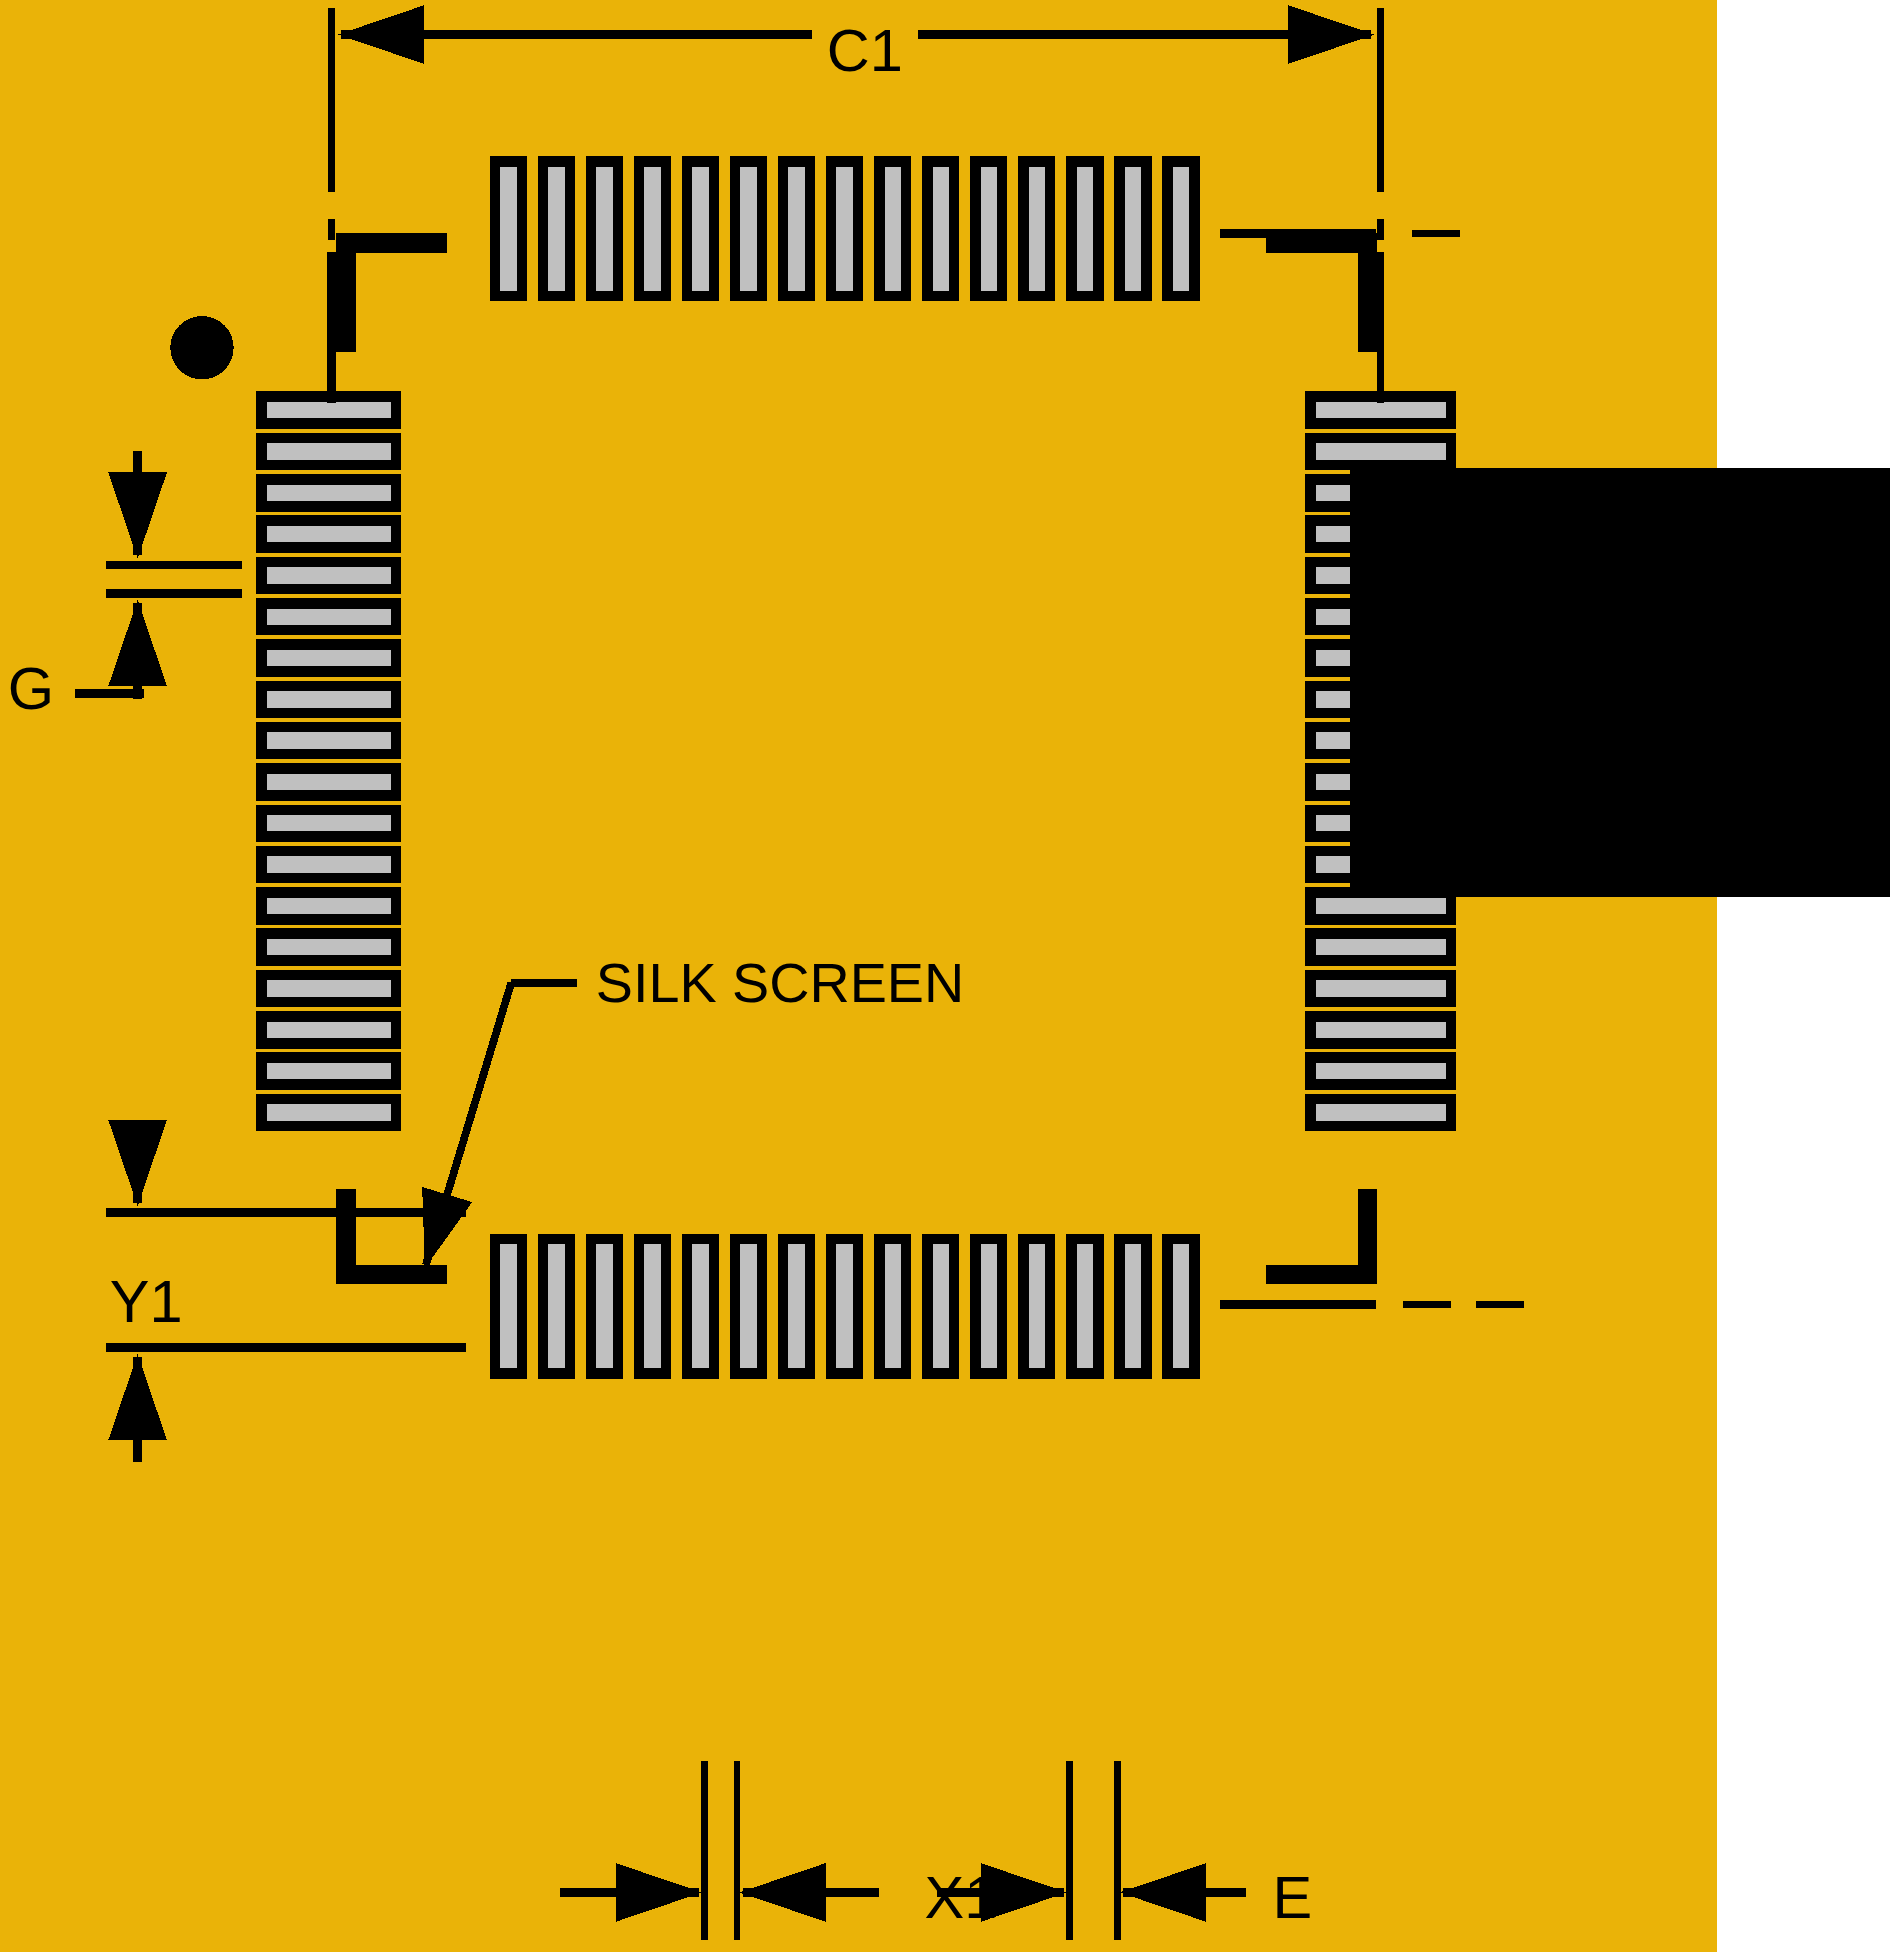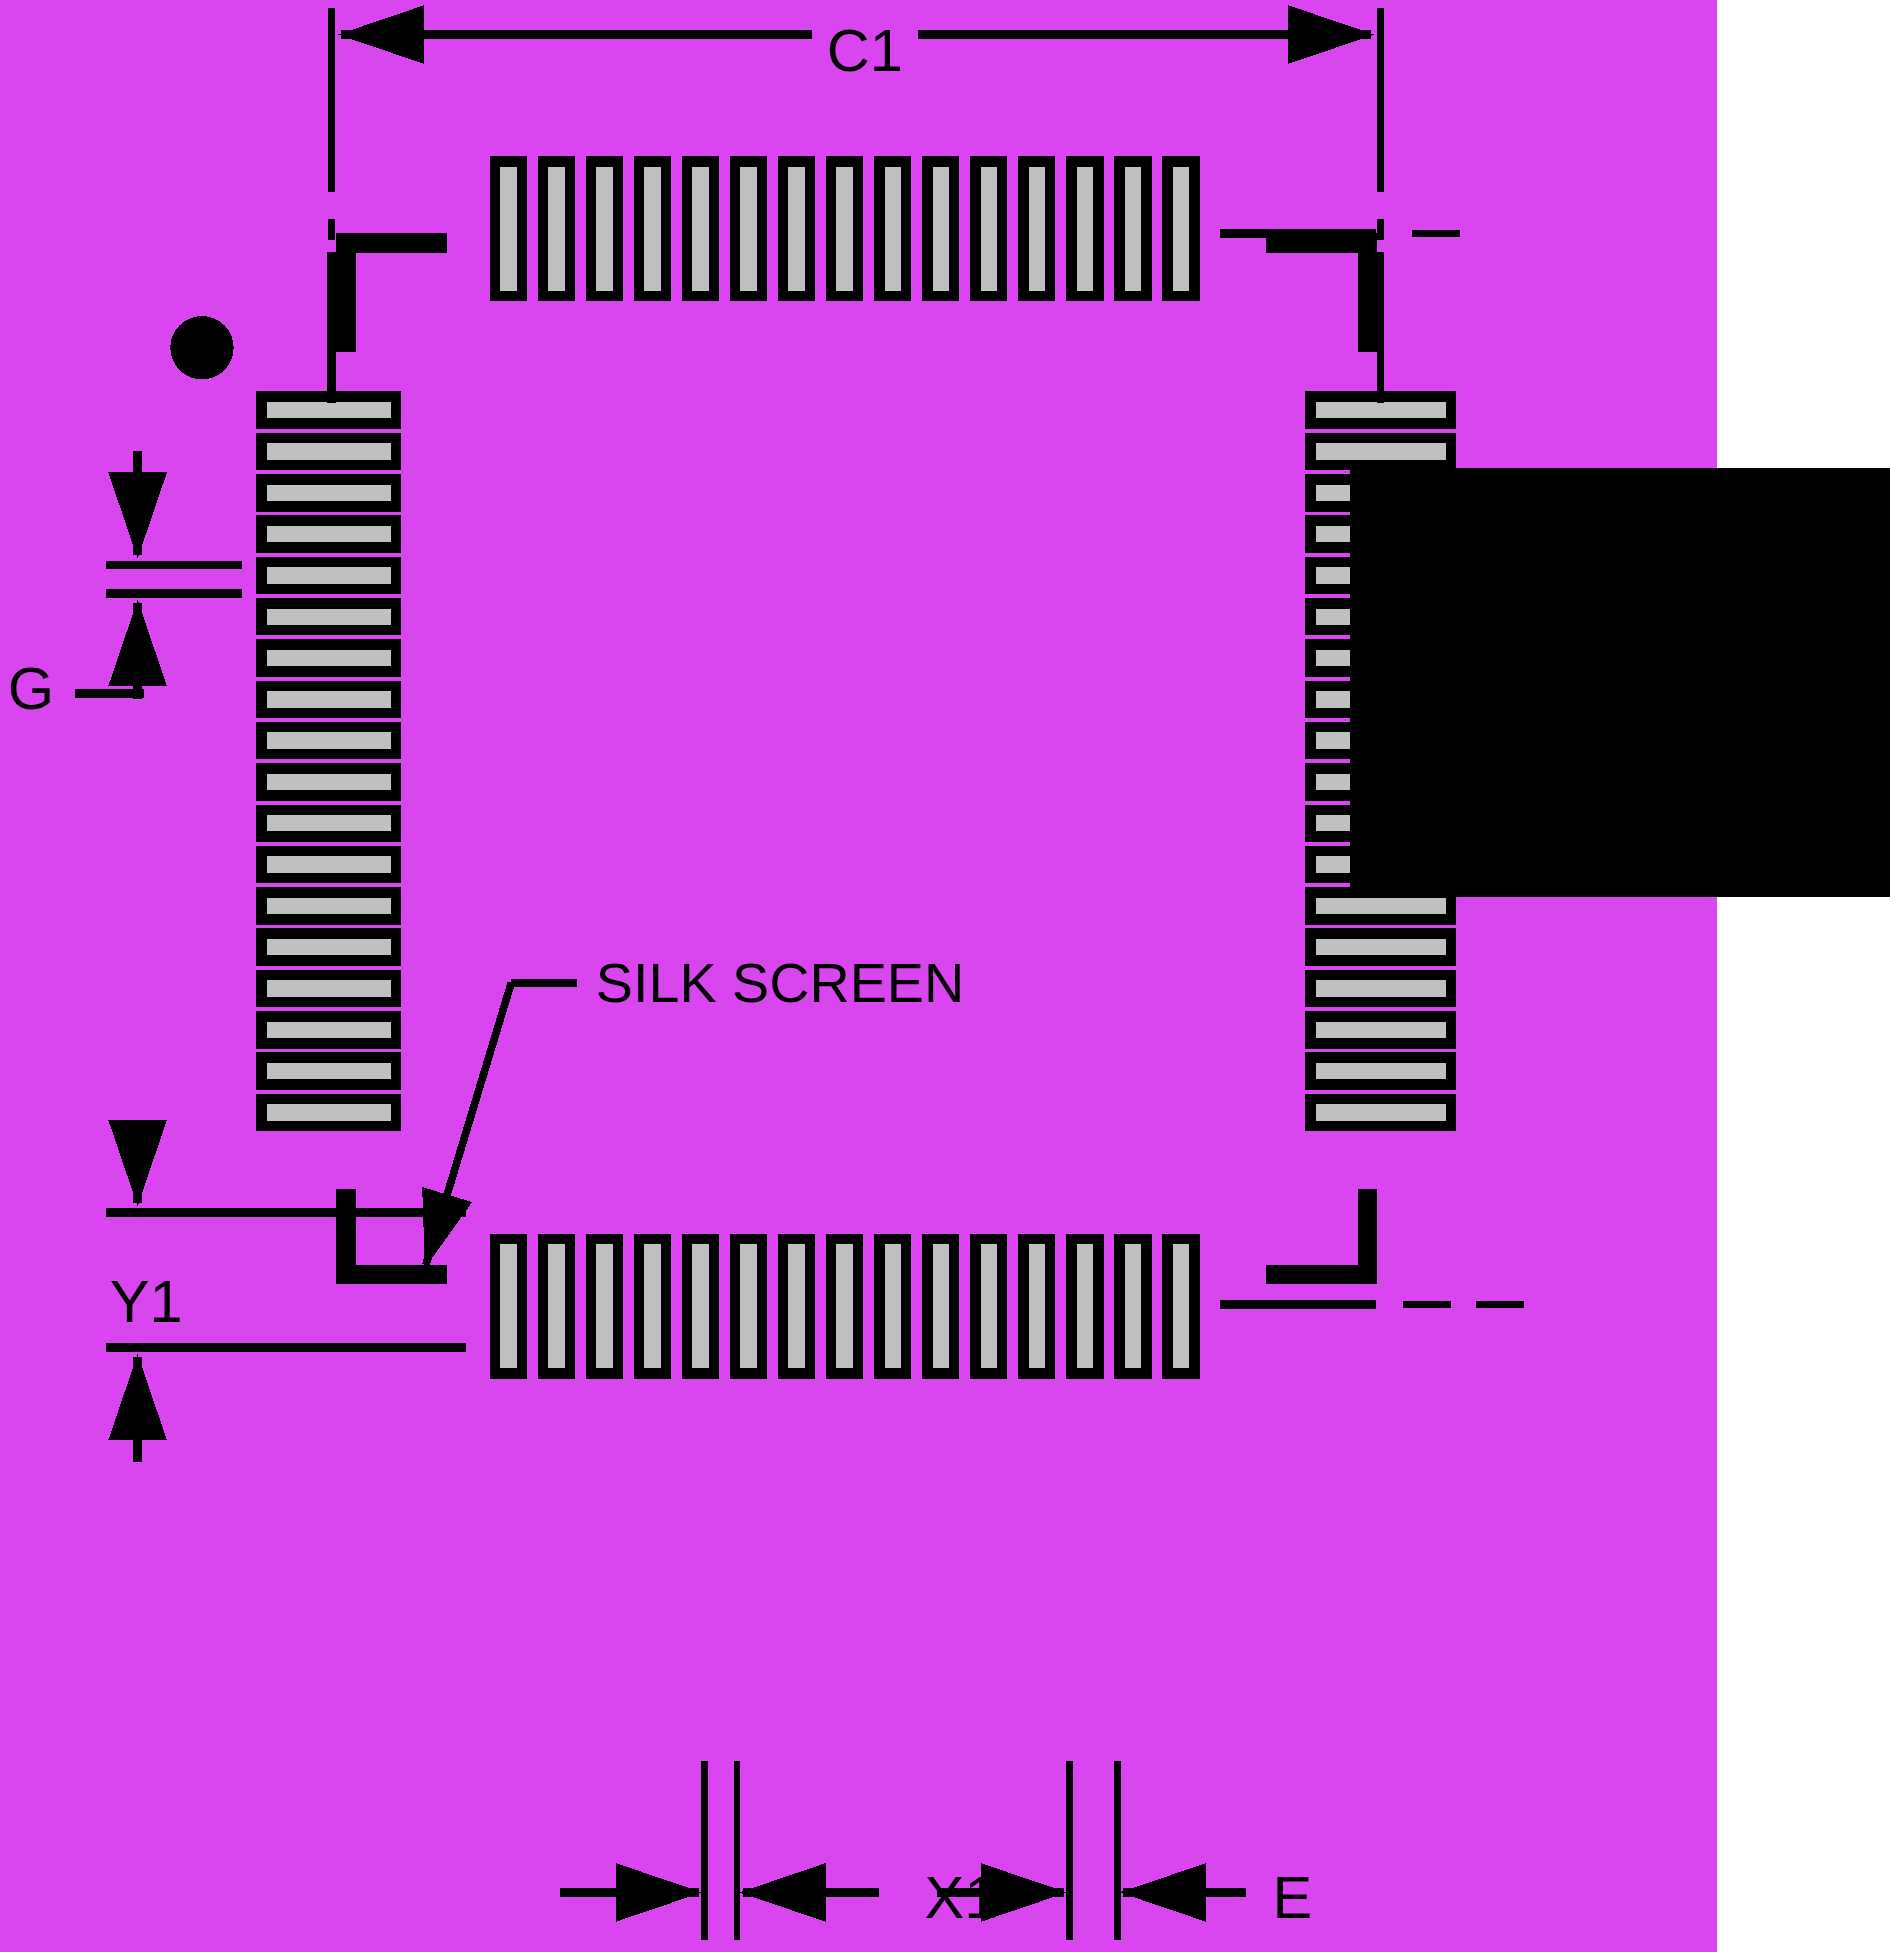--- a/index.html
+++ b/index.html
@@ -1,18 +1,18 @@
 <!DOCTYPE html>
 <html><head>
 <meta charset="utf-8">
 <style>
   html,body{margin:0;padding:0;background:#ffffff;}
   body{width:1891px;height:1952px;overflow:hidden;
        font-family:"Liberation Sans", sans-serif;}
-  #stage{position:relative;width:1717px;height:1952px;background:#d946ef;}
+  #stage{position:relative;width:1717px;height:1952px;background:#eab308;}
   svg{position:absolute;left:0;top:0;}
   .dimtext{font-family:"Liberation Sans", sans-serif;font-size:62px;fill:#000;}
   .notetext{font-family:"Liberation Sans", sans-serif;font-size:58px;fill:#000;}
 </style>
 </head>
 <body>
 
 <div id="stage">
 
 <svg width="1891" height="1952" viewBox="0 0 1968 2032" shape-rendering="crispEdges">

